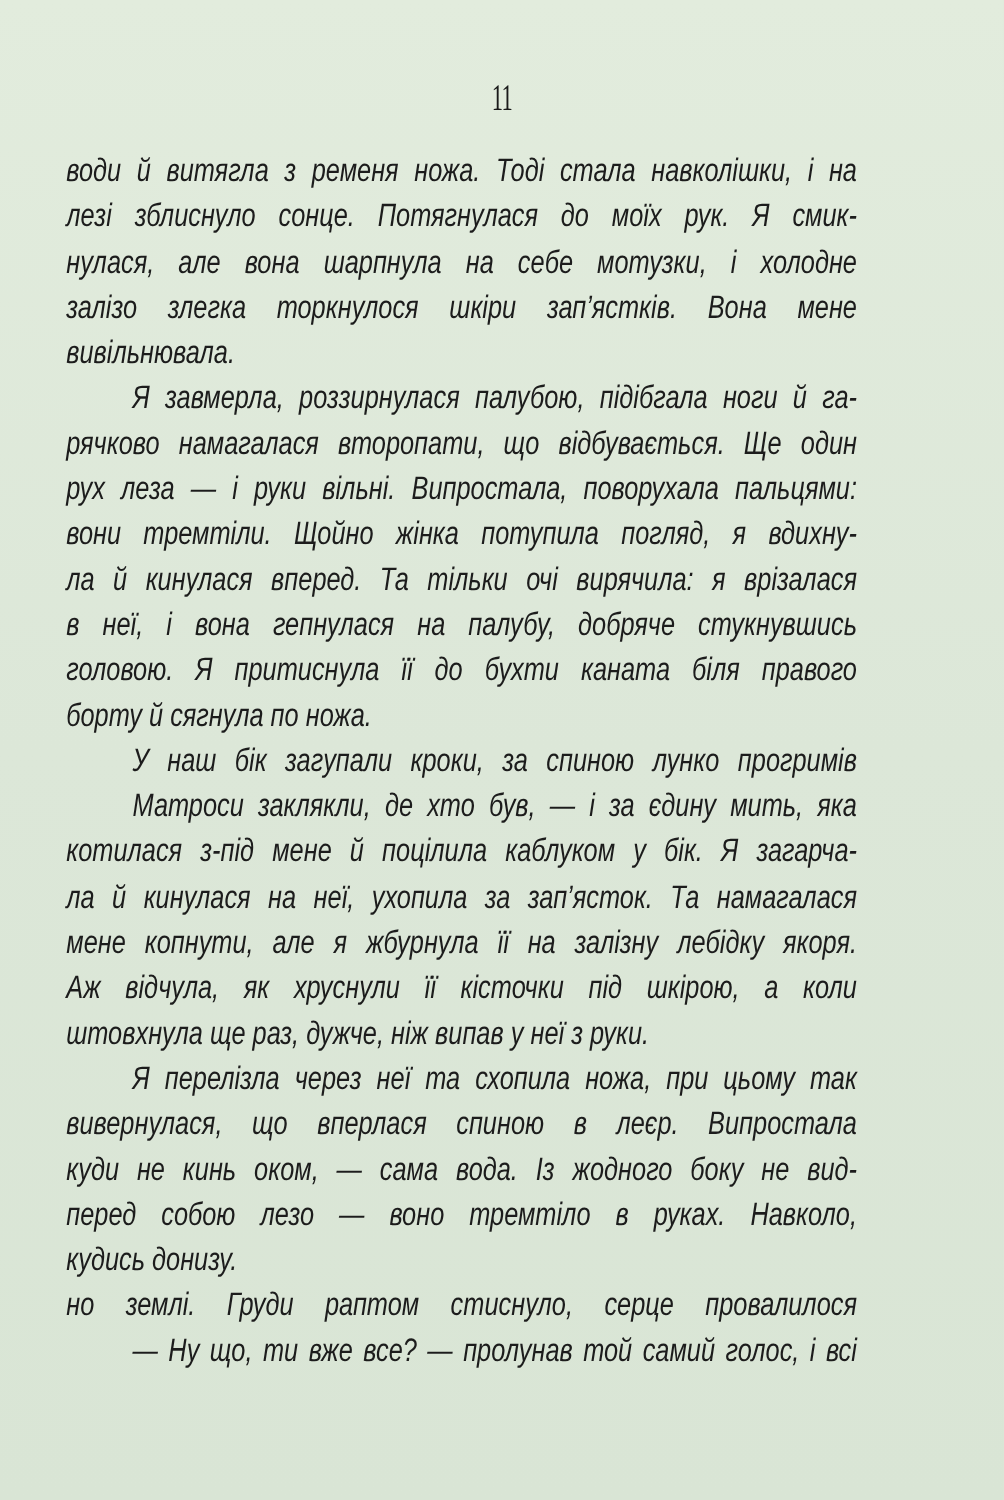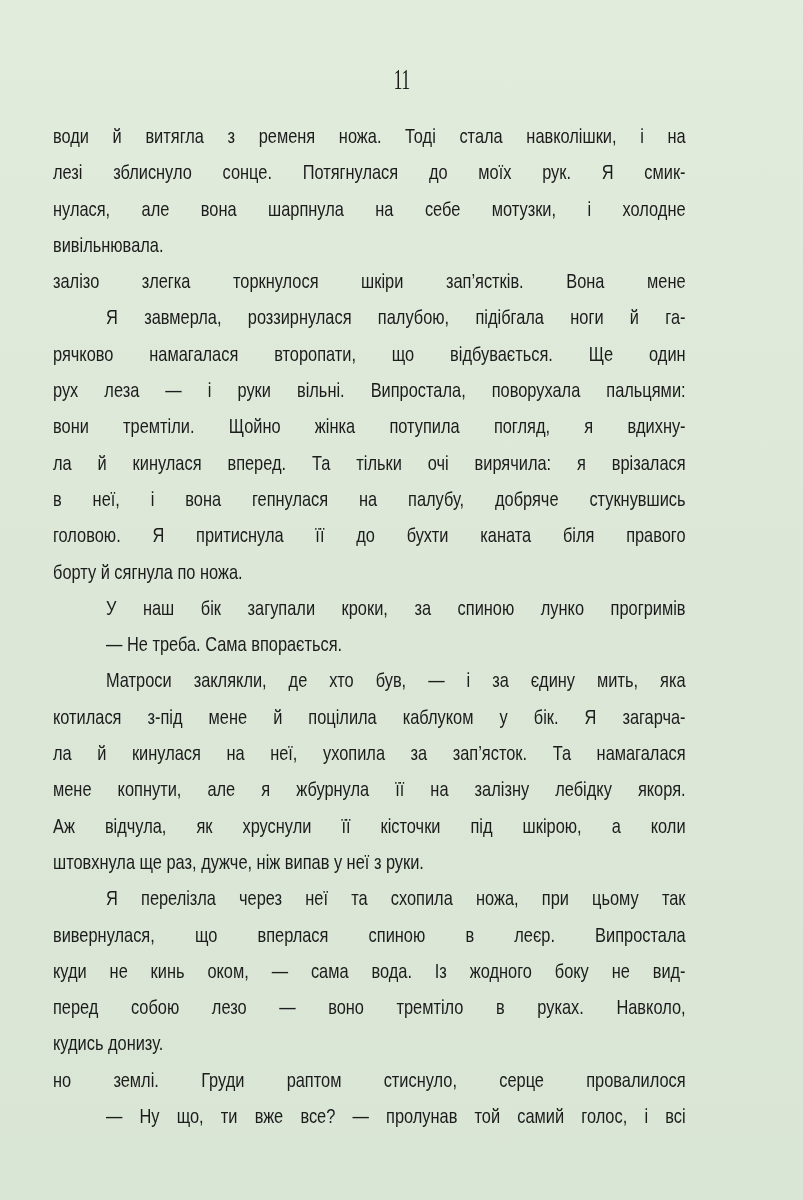--- a/index.html
+++ b/index.html
@@ -17,55 +17,55 @@
     font-family: "Liberation Serif", serif;
     font-size: 30px; color: #1a1a1a;
     transform: scaleX(0.6);
     letter-spacing: -1px;
   }
   .text-block {
     position: absolute; top: 118px; left: 53px; width: 633px;
   }
   .line {
     height: 36.3px; line-height: 36.3px;
-    font-size: 21px;
+    font-size: 26px;
     white-space: nowrap;
     transform-origin: left center;
     display: block;
+    font-style: italic;
   }
   .line span.inner {
     display: inline-block;
     transform: scaleX(0.78);
     transform-origin: left center;
   }
   .line.justify .inner { width: 811px; text-align: justify; text-align-last: justify; }
   .line.indent { padding-left: 53px; }
   .line.indent.justify .inner { width: 743px; }
 </style>
 </head>
 <body>
 
 <div class="page-number">11</div>
 
 <div class="text-block" id="text-block">
     <div class="line justify"><span class="inner">води й витягла з ременя ножа. Тоді стала навколішки, і на</span></div>
     <div class="line justify"><span class="inner">лезі зблиснуло сонце. Потягнулася до моїх рук. Я смик-</span></div>
     <div class="line justify"><span class="inner">нулася, але вона шарпнула на себе мотузки, і холодне</span></div>
+    <div class="line justify"><span class="inner">залізо злегка торкнулося шкіри зап’ястків. Вона мене</span></div>
     <div class="line"><span class="inner">вивільнювала.</span></div>
-    <div class="line justify"><span class="inner">залізо злегка торкнулося шкіри зап’ястків. Вона мене</span></div>
     <div class="line indent justify"><span class="inner">Я завмерла, роззирнулася палубою, підібгала ноги й га-</span></div>
     <div class="line justify"><span class="inner">рячково намагалася второпати, що відбувається. Ще один</span></div>
     <div class="line justify"><span class="inner">рух леза — і руки вільні. Випростала, поворухала пальцями:</span></div>
     <div class="line justify"><span class="inner">вони тремтіли. Щойно жінка потупила погляд, я вдихну-</span></div>
     <div class="line justify"><span class="inner">ла й кинулася вперед. Та тільки очі вирячила: я врізалася</span></div>
     <div class="line justify"><span class="inner">в неї, і вона гепнулася на палубу, добряче стукнувшись</span></div>
     <div class="line justify"><span class="inner">головою. Я притиснула її до бухти каната біля правого</span></div>
     <div class="line"><span class="inner">борту й сягнула по ножа.</span></div>
     <div class="line indent justify"><span class="inner">У наш бік загупали кроки, за спиною лунко прогримів</span></div>
-    <div class="line indent"><span class="inner">— Не треба. Сама впорається.</span></div>
     <div class="line indent justify"><span class="inner">Матроси заклякли, де хто був, — і за єдину мить, яка</span></div>
     <div class="line justify"><span class="inner">котилася з-під мене й поцілила каблуком у бік. Я загарча-</span></div>
     <div class="line justify"><span class="inner">ла й кинулася на неї, ухопила за зап’ясток. Та намагалася</span></div>
     <div class="line justify"><span class="inner">мене копнути, але я жбурнула її на залізну лебідку якоря.</span></div>
     <div class="line justify"><span class="inner">Аж відчула, як хруснули її кісточки під шкірою, а коли</span></div>
     <div class="line"><span class="inner">штовхнула ще раз, дужче, ніж випав у неї з руки.</span></div>
     <div class="line indent justify"><span class="inner">Я перелізла через неї та схопила ножа, при цьому так</span></div>
     <div class="line justify"><span class="inner">вивернулася, що вперлася спиною в леєр. Випростала</span></div>
     <div class="line justify"><span class="inner">куди не кинь оком, — сама вода. Із жодного боку не вид-</span></div>
     <div class="line justify"><span class="inner">перед собою лезо — воно тремтіло в руках. Навколо,</span></div>

